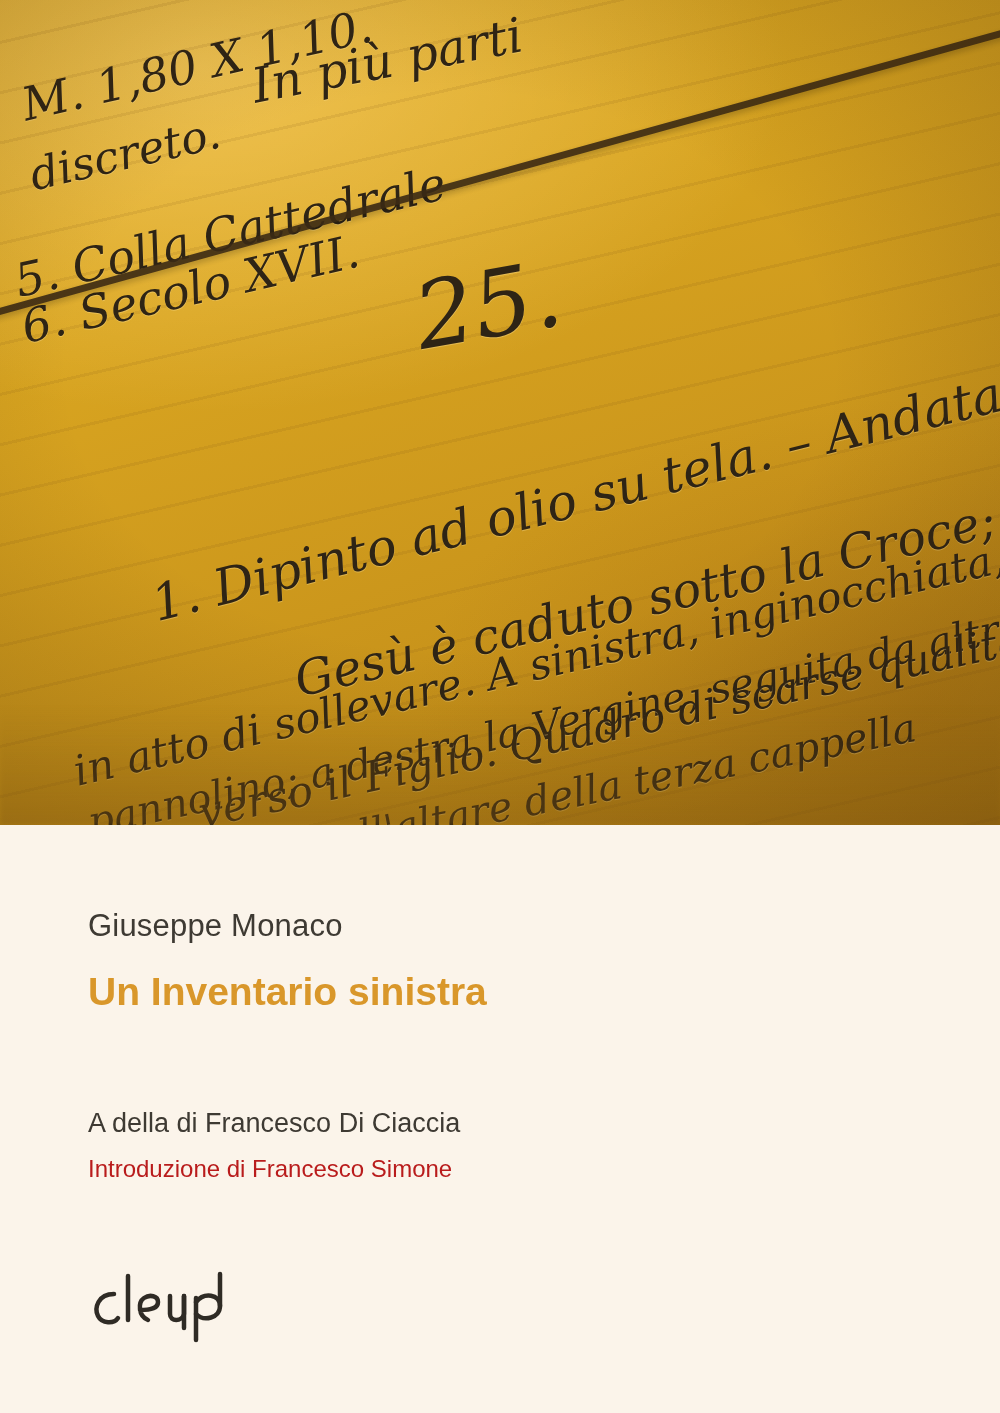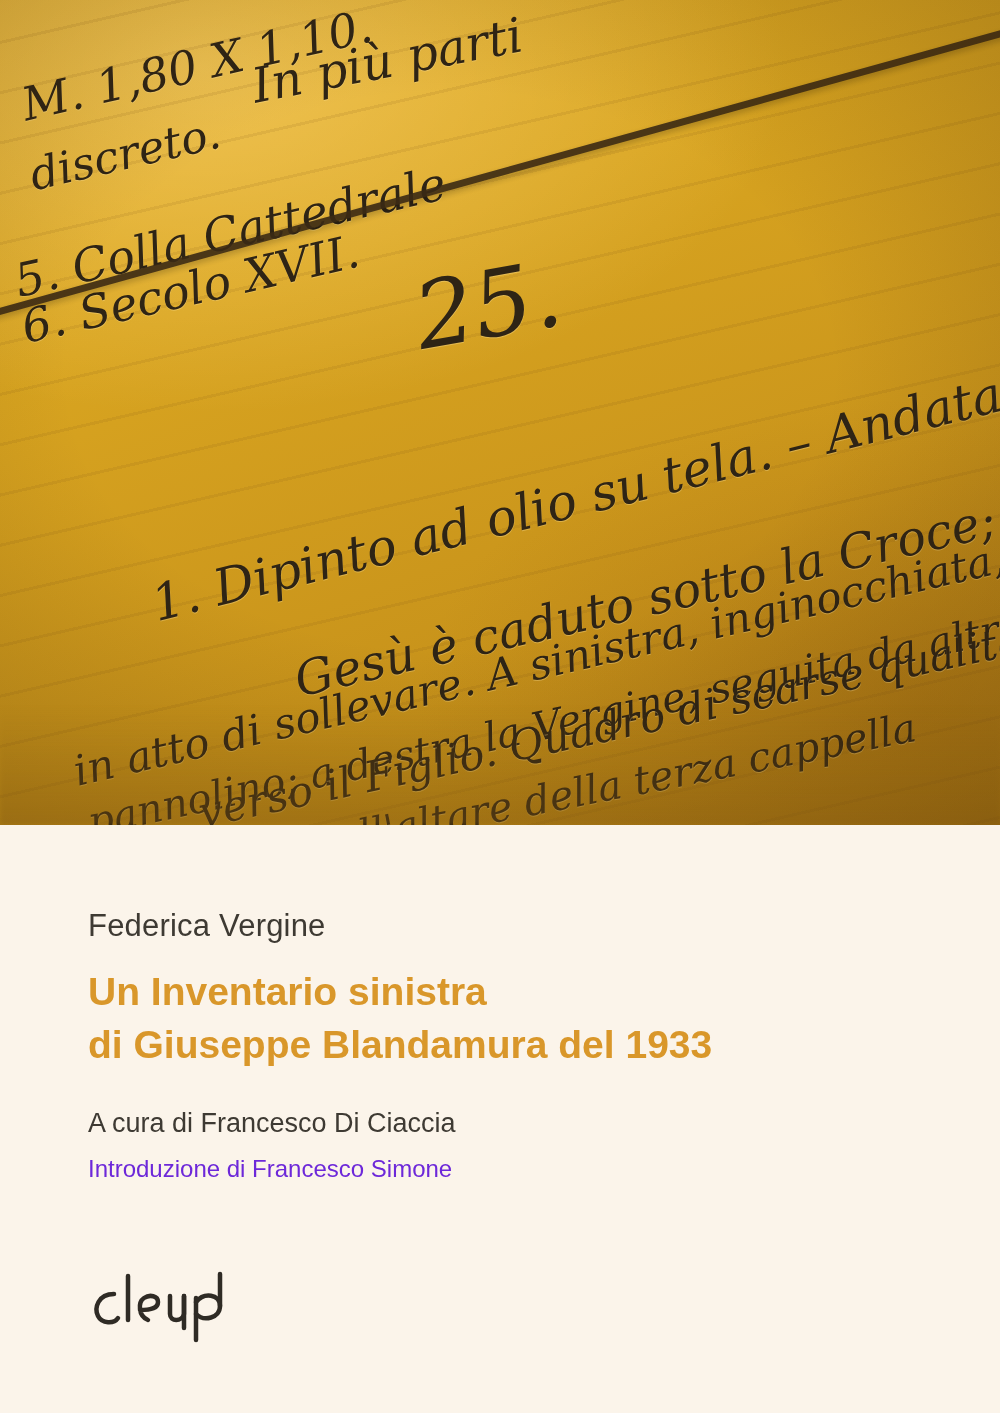--- a/index.html
+++ b/index.html
@@ -127,21 +127,21 @@
     top: 283px;
     font-size: 27px;
     color: #3e3a33;
     font-family: "Liberation Sans", sans-serif;
   }
   .intro {
     position: absolute;
     left: 88px;
     top: 330px;
     font-size: 24px;
-    color: #6d28d9;
+    color: #b91c1c;
     font-family: "Liberation Sans", sans-serif;
   }
   .logo {
     position: absolute;
     left: 84px;
     top: 443px;
     width: 190px;
     height: 80px;
   }
   .logo svg { display: block; }
@@ -178,28 +178,27 @@
       <div class="hw" style="left:190px; top:700px; font-size:42px; transform:rotate(-12deg);">verso il Figlio. Quadro di scarse qualità;</div>
       <div class="hw" style="left:330px; top:760px; font-size:40px; transform:rotate(-11deg);">all'altare della terza cappella</div>
     </div>
 
     <div class="blurband"></div>
     <div class="vignette"></div>
   </div>
 
   <div class="textarea">
 
-    <div class="author">Federica Vergine</div>
+    <div class="author">Giuseppe Monaco</div>
 
     <div class="title">
       <div>Un Inventario sinistra</div>
-      <div>di Giuseppe Blandamura del 1933</div>
     </div>
 
-    <div class="curator">A cura di Francesco Di Ciaccia</div>
+    <div class="curator">A della di Francesco Di Ciaccia</div>
     <div class="intro">Introduzione di Francesco Simone</div>
 
     <div class="logo">
       <svg width="190" height="80" viewBox="0 0 190 80" aria-hidden="true">
         <g fill="none" stroke="#2f2b25" stroke-width="4.5" stroke-linecap="round" stroke-linejoin="round">
 
           <path d="M30 26 C14 26, 10 40, 14 48 C18 56, 30 56, 34 50"></path>
 
           <path d="M44 8 L44 52"></path>
 

